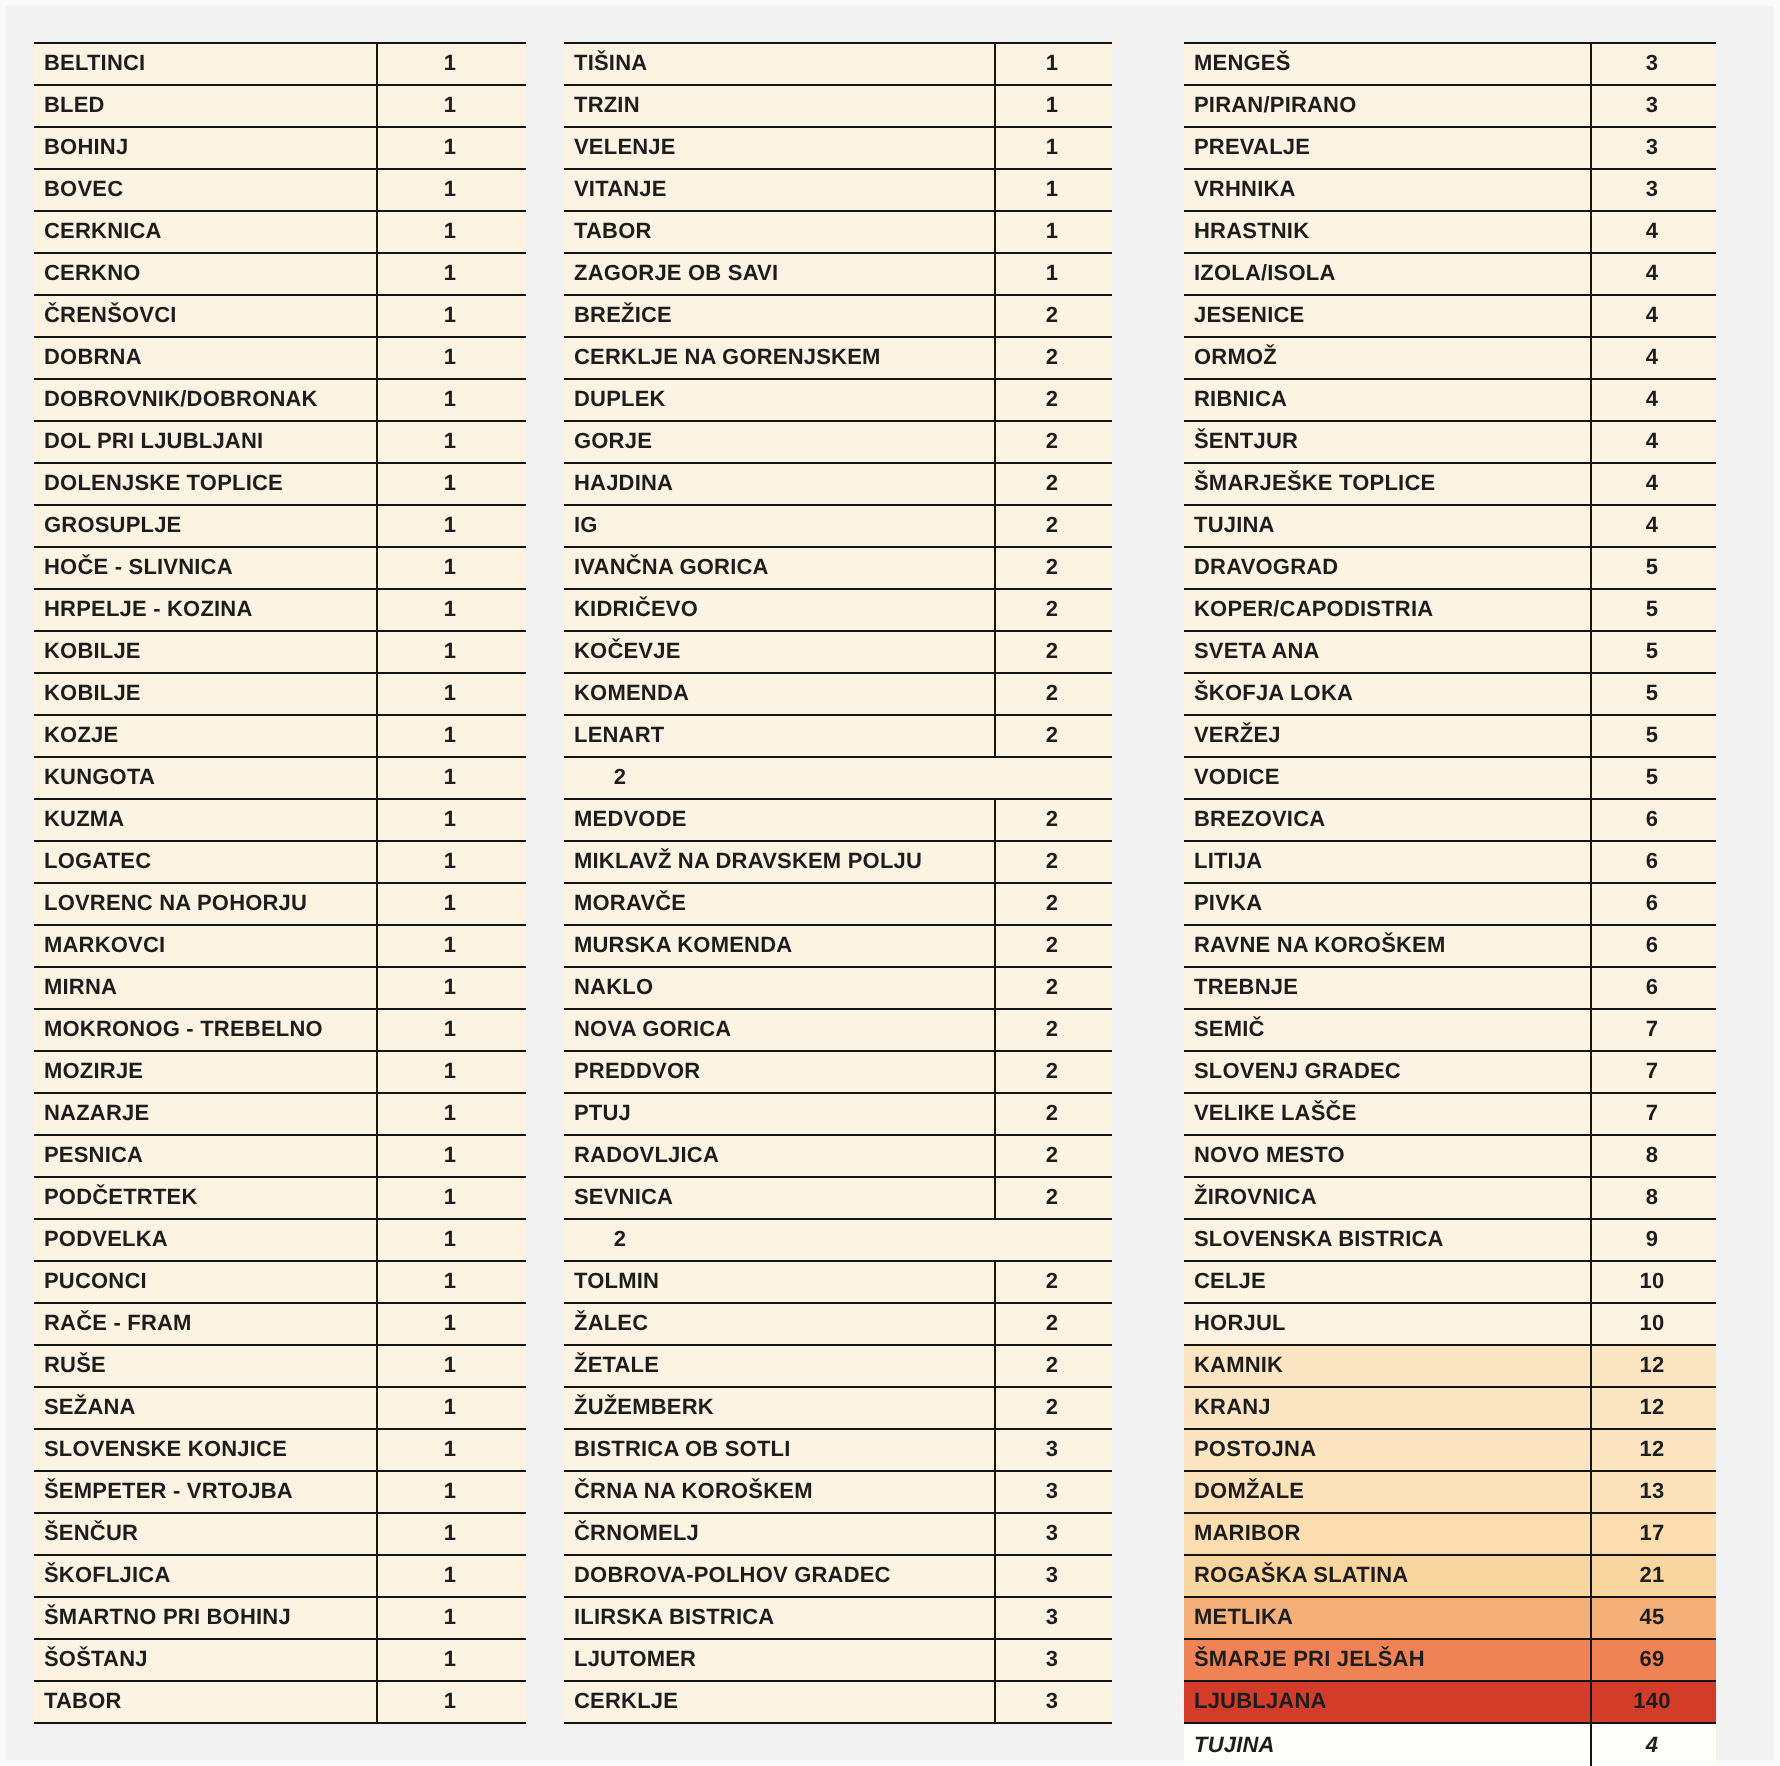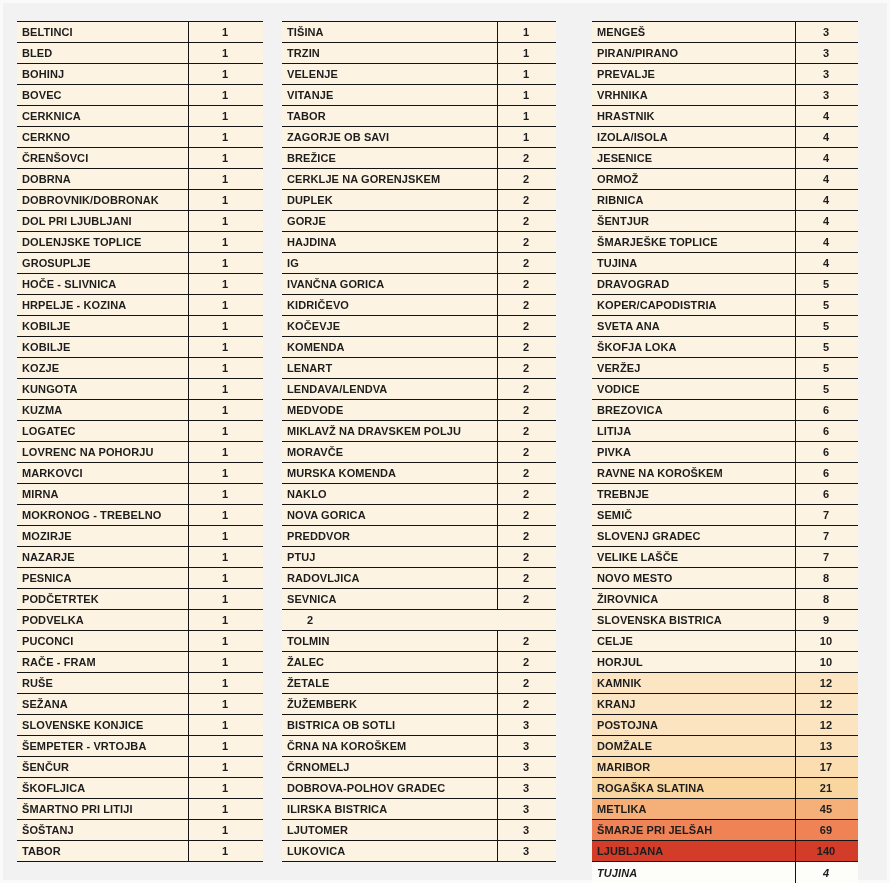--- a/index.html
+++ b/index.html
@@ -218,21 +218,21 @@
   </div>
       <div class="row">
     <div class="cell name">ŠENČUR</div>
     <div class="cell val">1</div>
   </div>
       <div class="row">
     <div class="cell name">ŠKOFLJICA</div>
     <div class="cell val">1</div>
   </div>
       <div class="row">
-    <div class="cell name">ŠMARTNO PRI LITIJI</div>
+    <div class="cell name">ŠMARTNO PRI BOHINJ</div>
     <div class="cell val">1</div>
   </div>
       <div class="row">
     <div class="cell name">ŠOŠTANJ</div>
     <div class="cell val">1</div>
   </div>
       <div class="row">
     <div class="cell name">TABOR</div>
     <div class="cell val">1</div>
   </div>
@@ -300,21 +300,20 @@
   </div>
       <div class="row">
     <div class="cell name">KOMENDA</div>
     <div class="cell val">2</div>
   </div>
       <div class="row">
     <div class="cell name">LENART</div>
     <div class="cell val">2</div>
   </div>
       <div class="row">
-    <div class="cell name">LENDAVA/LENDVA</div>
     <div class="cell val">2</div>
   </div>
       <div class="row">
     <div class="cell name">MEDVODE</div>
     <div class="cell val">2</div>
   </div>
       <div class="row">
     <div class="cell name">MIKLAVŽ NA DRAVSKEM POLJU</div>
     <div class="cell val">2</div>
   </div>
@@ -387,21 +386,21 @@
   </div>
       <div class="row">
     <div class="cell name">ILIRSKA BISTRICA</div>
     <div class="cell val">3</div>
   </div>
       <div class="row">
     <div class="cell name">LJUTOMER</div>
     <div class="cell val">3</div>
   </div>
       <div class="row">
-    <div class="cell name">LUKOVICA</div>
+    <div class="cell name">CERKLJE</div>
     <div class="cell val">3</div>
   </div>
     </section>
   <section class="tbl tbl-3">
       <div class="row">
     <div class="cell name">MENGEŠ</div>
     <div class="cell val">3</div>
   </div>
       <div class="row">
     <div class="cell name">PIRAN/PIRANO</div>

